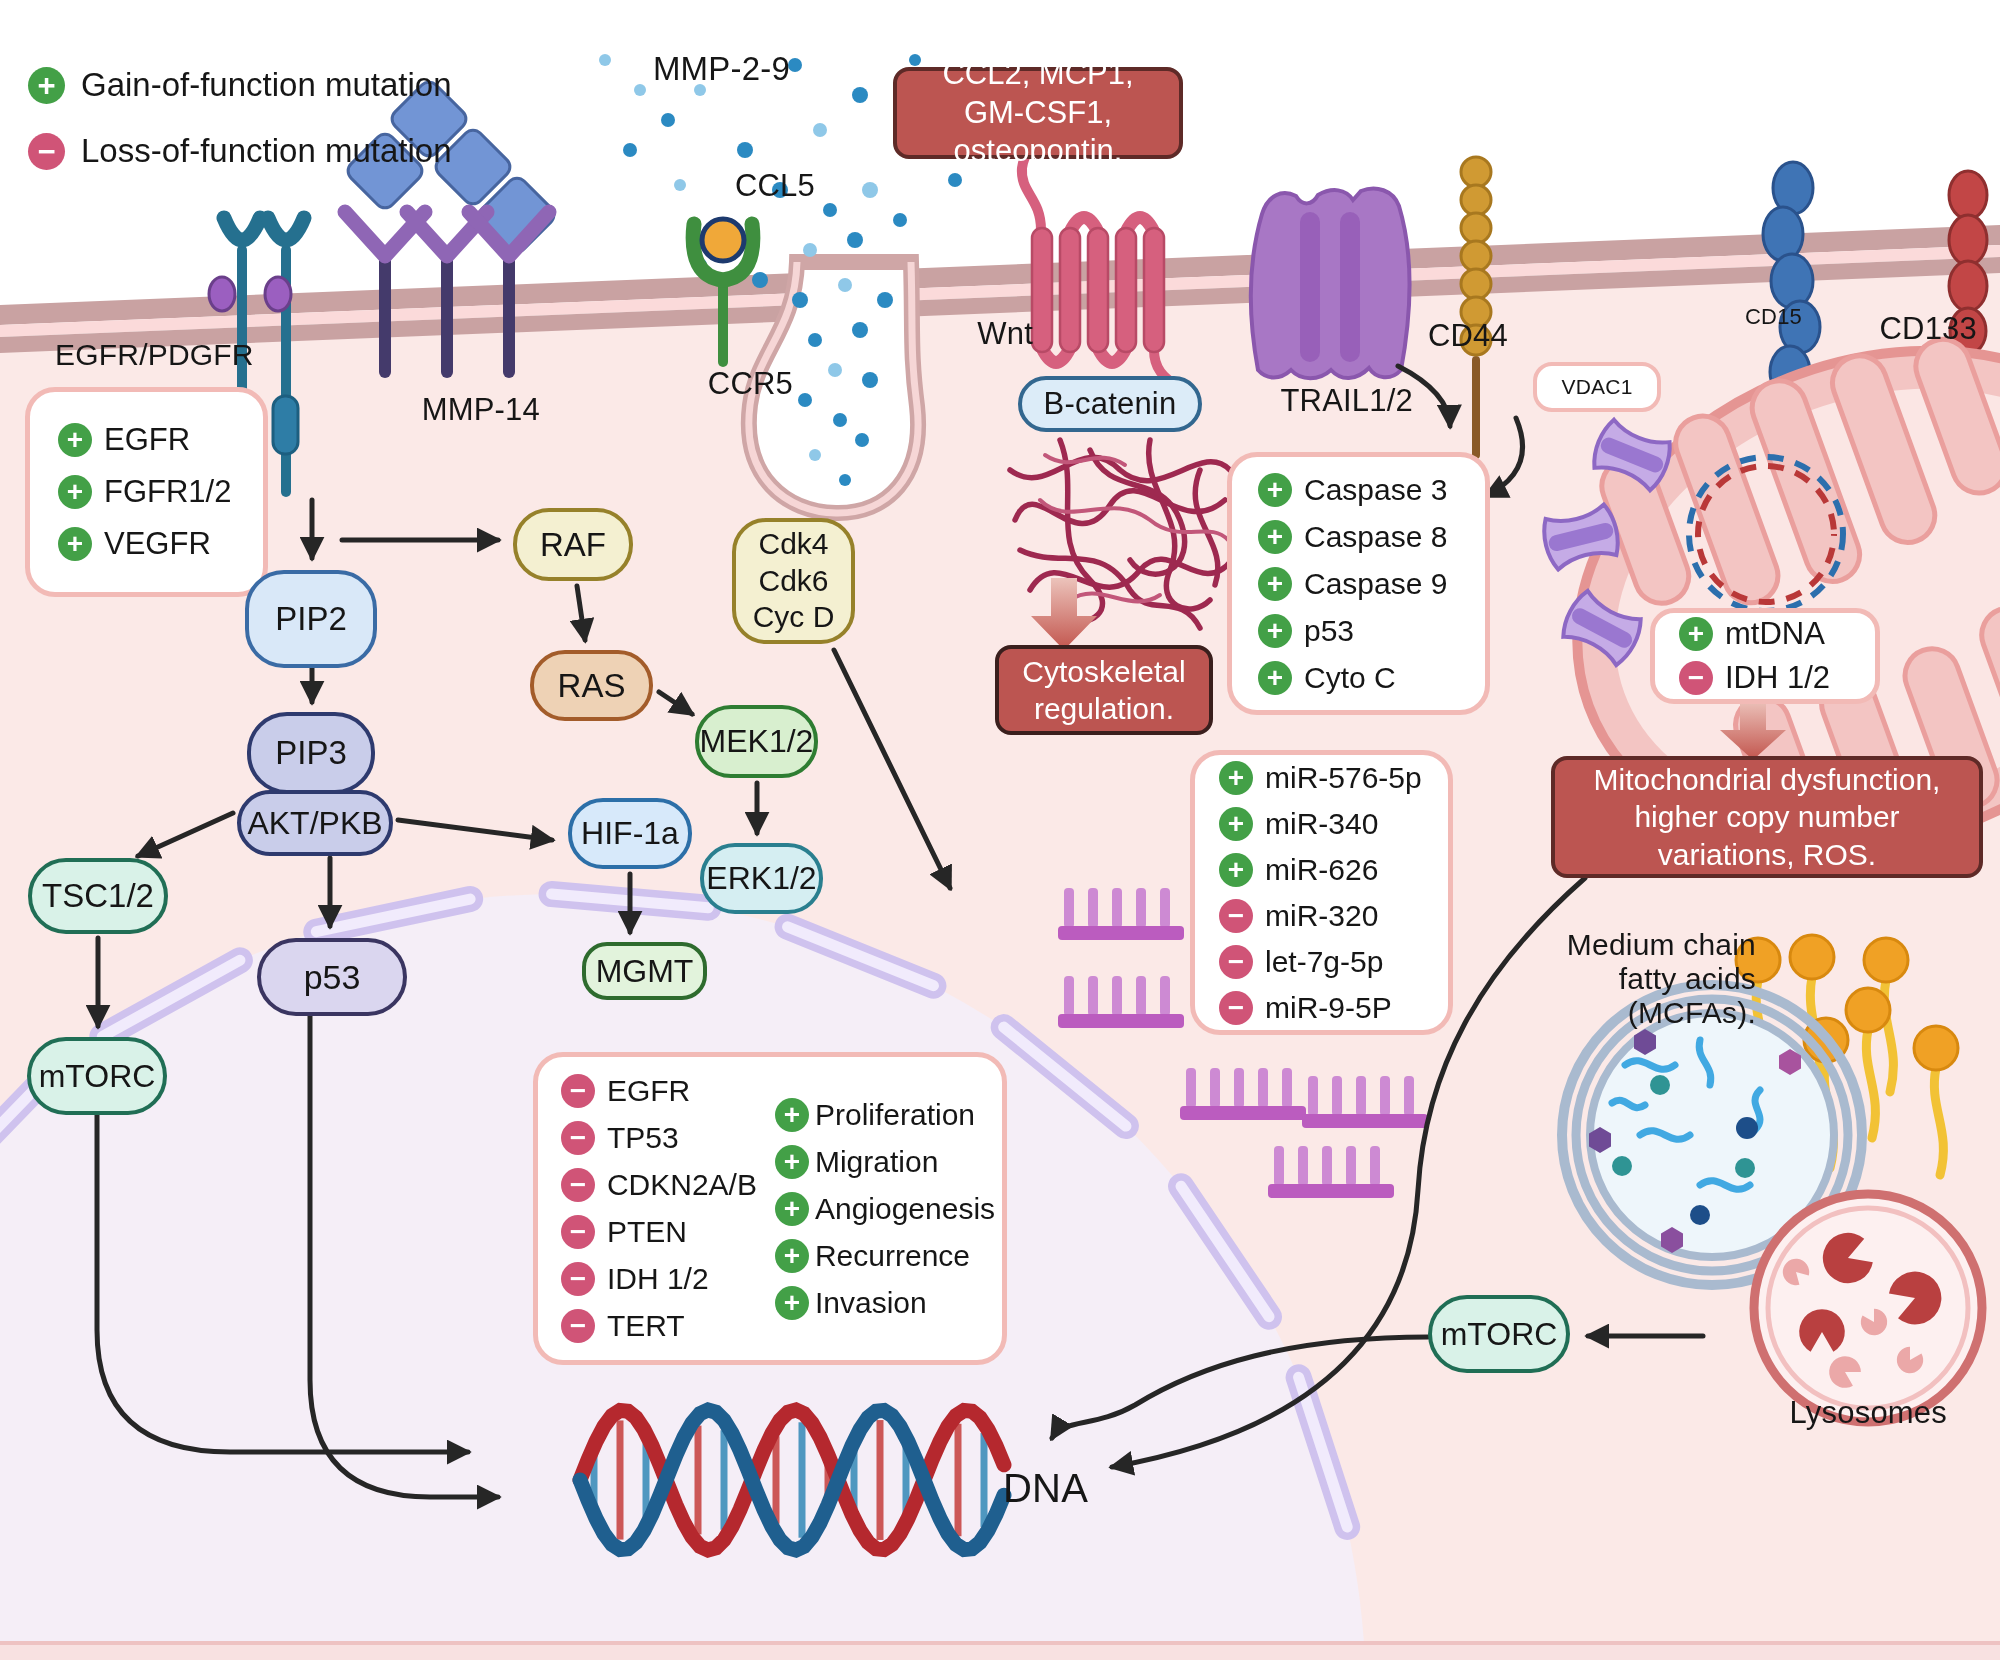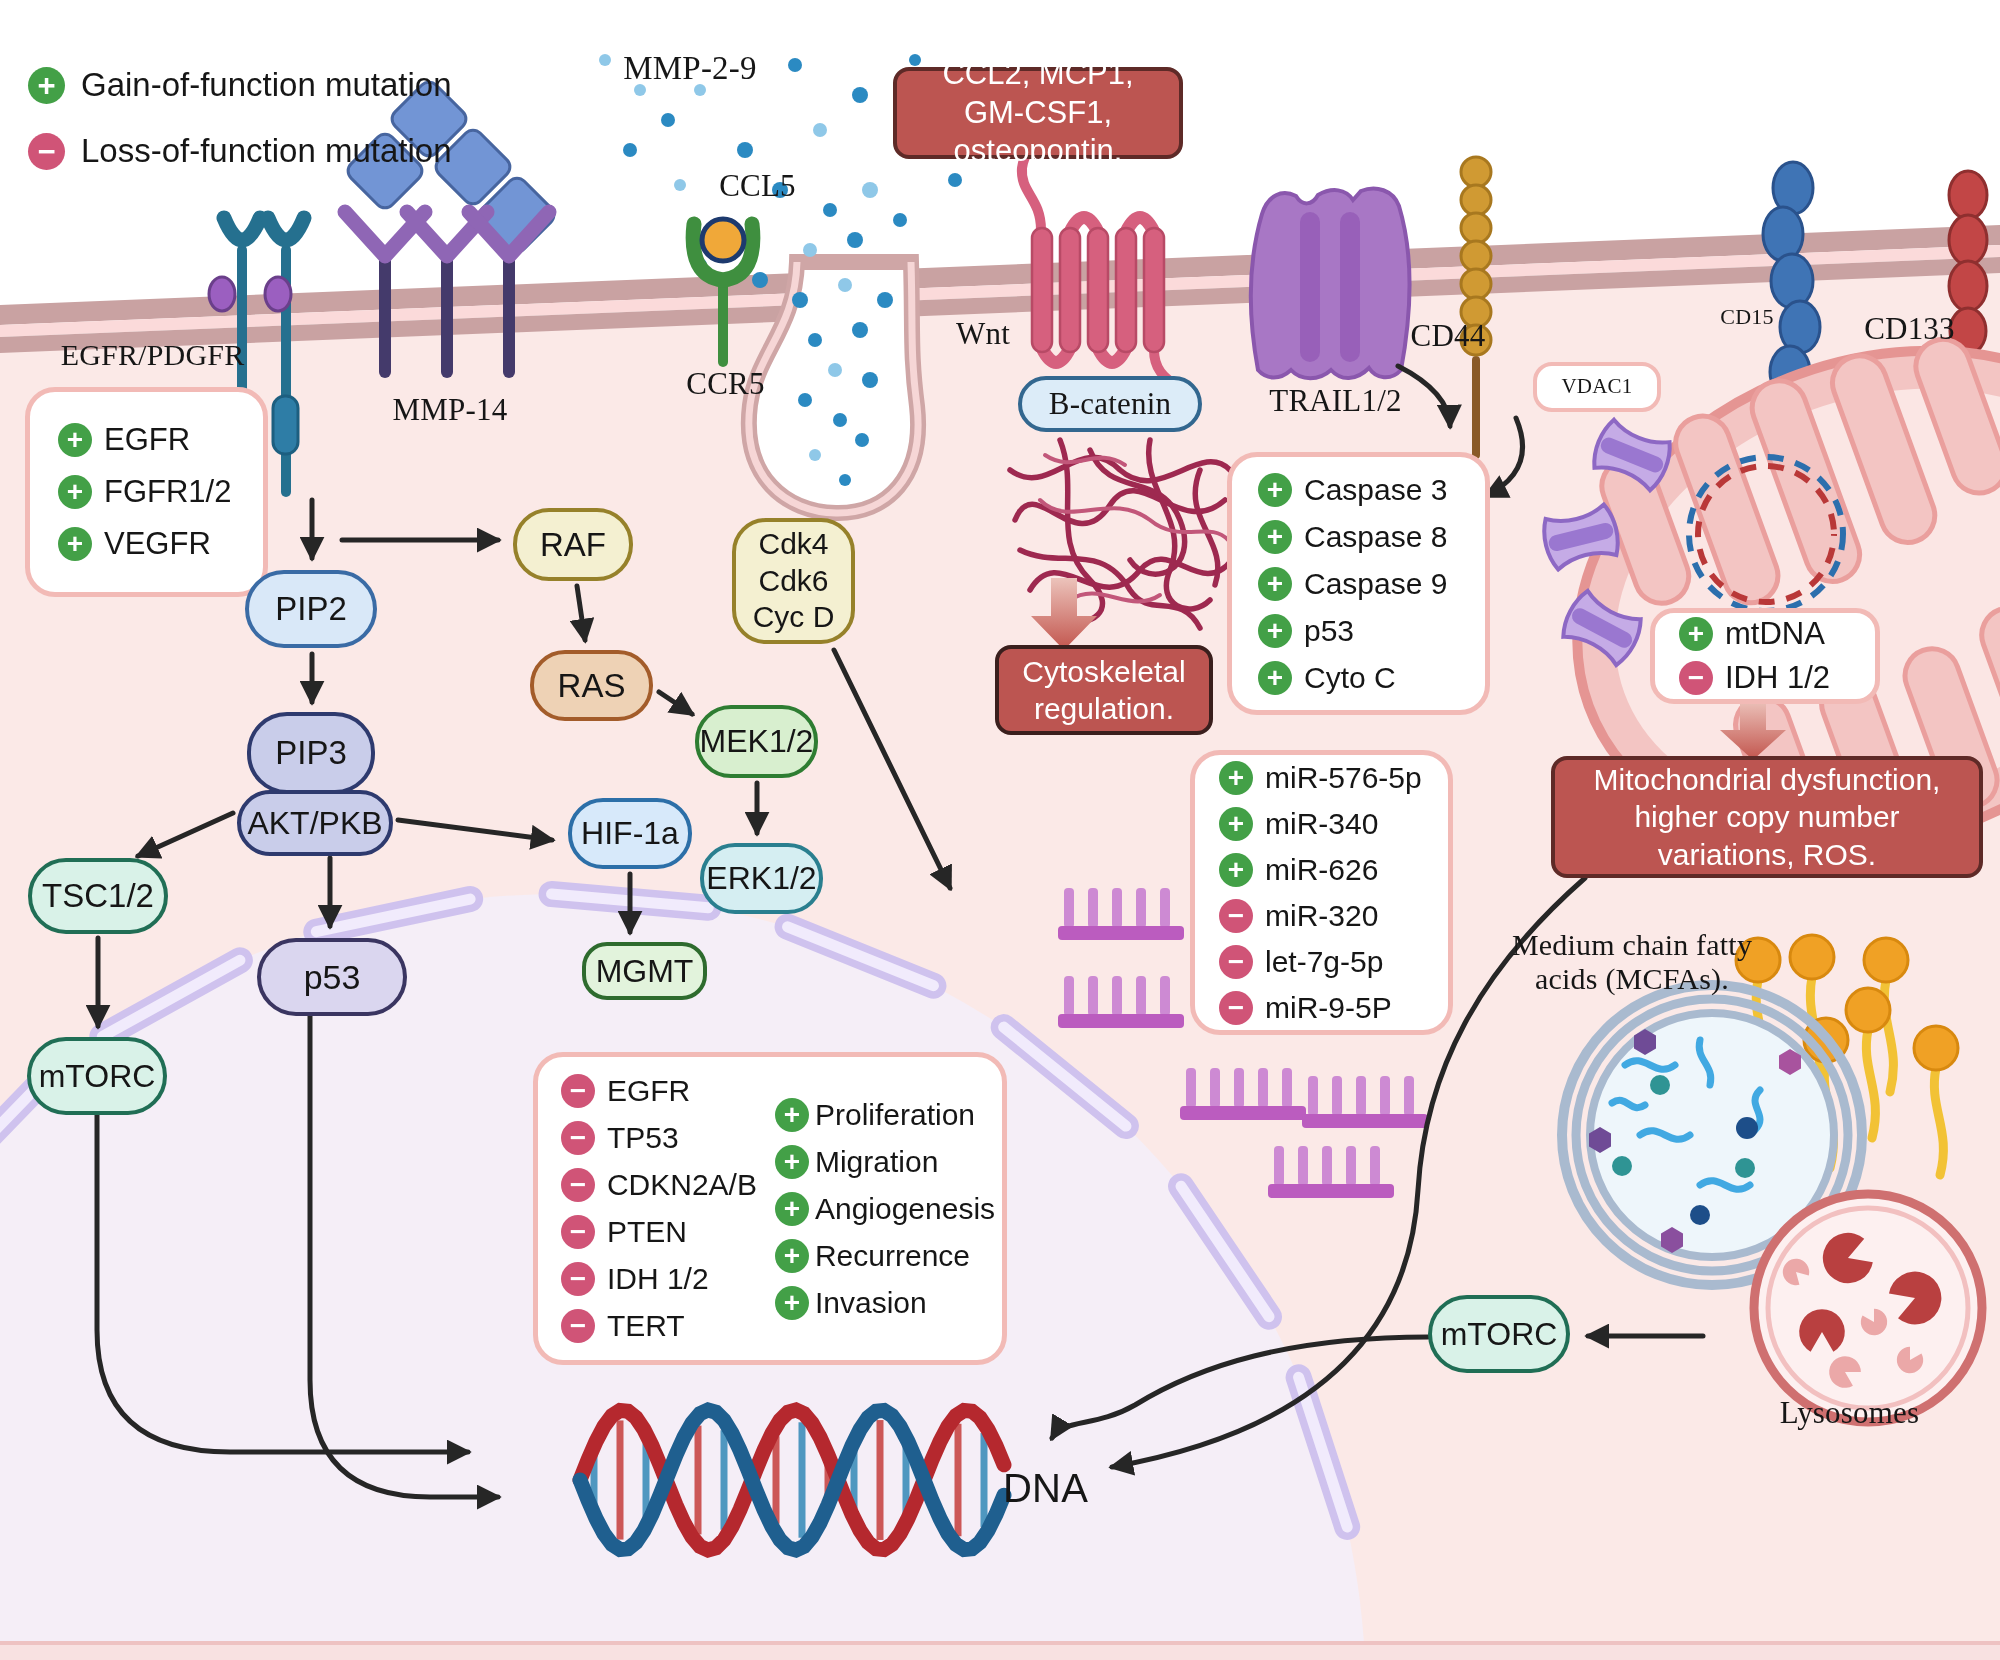--- a/index.html
+++ b/index.html
@@ -1,20 +1,20 @@
 <!DOCTYPE html>
 <html><head>
 <meta charset="utf-8">
 <style>
   html,body{margin:0;padding:0;background:#fff;}
   .stage{position:relative;width:2000px;height:1660px;overflow:hidden;background:#fff;
          font-family:"Liberation Sans",sans-serif;color:#161616;}
   svg.base{position:absolute;left:0;top:0;}
   .lab{position:absolute;font-weight:500;line-height:1.14;letter-spacing:.2px;}
-  .ctr{text-align:center;font-family:Liberation Serif, serif;}
+  .ctr{text-align:right;}
   .node{position:absolute;display:flex;align-items:center;justify-content:center;
         font-weight:500;text-align:center;border-style:solid;box-sizing:border-box;}
   .pre{white-space:pre-line;line-height:1.22;}
   .wbox{position:absolute;background:#fff;border:5px solid #f2bab6;border-radius:30px;
         display:flex;flex-direction:column;justify-content:center;box-sizing:border-box;}
   .rrow{display:flex;align-items:center;gap:12px;font-weight:500;}
   .sg{display:inline-flex;align-items:center;justify-content:center;border-radius:50%;
       color:#fff;font-weight:700;flex:none;width:34px;height:34px;font-size:28px;line-height:1;}
   .sg.p{background:#43a047;}
   .sg.m{background:#d05477;}
@@ -569,21 +569,21 @@
           <span class="sg p">+</span>
           <span>Recurrence</span>
         </div>
     <div class="rrow" style="gap:6px;">
           <span class="sg p">+</span>
           <span>Invasion</span>
         </div>
   </div>
 </div>
 
-<div class="node" style="left:245px;top:570px;width:132px;height:78px;background:#d9e8f8;border-color:#3a6ba5;border-width:4px;border-radius:39px;font-size:33px;">PIP2</div>
+<div class="node" style="left:245px;top:570px;width:132px;height:98px;background:#d9e8f8;border-color:#3a6ba5;border-width:4px;border-radius:39px;font-size:33px;">PIP2</div>
 <div class="node" style="left:247px;top:712px;width:128px;height:82px;background:#c9cdea;border-color:#2e3a6e;border-width:4px;border-radius:40px;font-size:33px;">PIP3</div>
 <div class="node" style="left:237px;top:790px;width:156px;height:66px;background:#c9cdea;border-color:#2e3a6e;border-width:4px;border-radius:33px;font-size:32px;">AKT/PKB</div>
 <div class="node" style="left:28px;top:858px;width:140px;height:76px;background:#d9f2e8;border-color:#206e55;border-width:4px;border-radius:38px;font-size:33px;">TSC1/2</div>
 <div class="node" style="left:27px;top:1037px;width:140px;height:78px;background:#d9f2e8;border-color:#206e55;border-width:4px;border-radius:39px;font-size:32px;">mTORC</div>
 <div class="node" style="left:257px;top:938px;width:150px;height:78px;background:#dad6ef;border-color:#3a3561;border-width:4px;border-radius:39px;font-size:34px;">p53</div>
 <div class="node" style="left:513px;top:508px;width:120px;height:73px;background:#f4f0d1;border-color:#96812a;border-width:4px;border-radius:36px;font-size:33px;">RAF</div>
 <div class="node" style="left:530px;top:650px;width:123px;height:71px;background:#eed2b5;border-color:#a35c2a;border-width:4px;border-radius:35px;font-size:33px;">RAS</div>
 <div class="node" style="left:695px;top:705px;width:123px;height:73px;background:#d8efcf;border-color:#2e7d32;border-width:4px;border-radius:36px;font-size:32px;">MEK1/2</div>
 <div class="node" style="left:700px;top:843px;width:123px;height:71px;background:#d5eef2;border-color:#2a7f8f;border-width:4px;border-radius:35px;font-size:32px;">ERK1/2</div>
 <div class="node" style="left:568px;top:798px;width:124px;height:71px;background:#d7e9fa;border-color:#2c6fa8;border-width:4px;border-radius:35px;font-size:32px;">HIF-1a</div>

